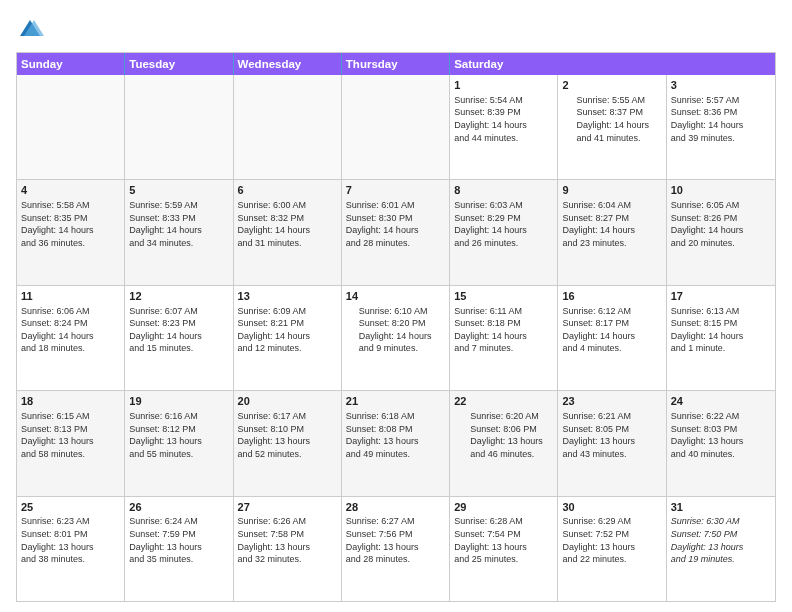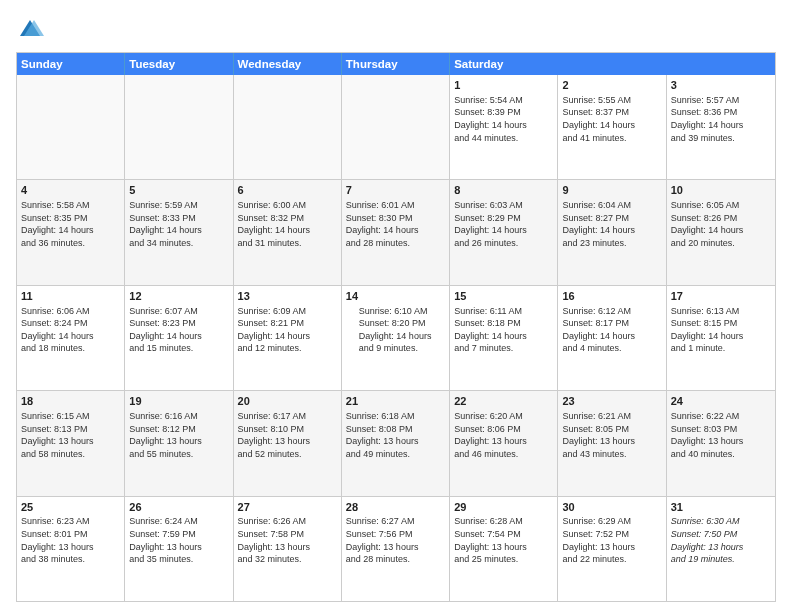--- a/index.html
+++ b/index.html
@@ -62,21 +62,21 @@
     }
     .calendar {
       flex: 1;
       display: flex;
       flex-direction: column;
       border: 1px solid #ccc;
     }
     .cal-header {
       display: grid;
       grid-template-columns: repeat(7, 1fr);
-      background: #3b82f6;
+      background: #8b5cf6;
     }
     .cal-header-cell {
       padding: 5px 4px;
       color: #fff;
       font-size: 11.5px;
       font-weight: bold;
       text-align: left;
       border-right: 1px solid #4a99d0;
     }
     .cal-header-cell:last-child { border-right: none; }
@@ -153,21 +153,21 @@
           <div class="cal-cell empty"></div>
           <div class="cal-cell">
             <span class="day-num">1</span>
             <div class="info" style="white-space: pre-line;">Sunrise: 5:54 AM
 Sunset: 8:39 PM
 Daylight: 14 hours
 and 44 minutes.</div>
           </div>
           <div class="cal-cell">
             <span class="day-num">2</span>
-            <div class="info" style="white-space: pre-line;">Sunrise: 5:55 AM
+            <div class="info" style="white-space: pre-line; margin-left: 14px;">Sunrise: 5:55 AM
 Sunset: 8:37 PM
 Daylight: 14 hours
 and 41 minutes.</div>
           </div>
           <div class="cal-cell">
             <span class="day-num">3</span>
             <div class="info" style="white-space: pre-line;">Sunrise: 5:57 AM
 Sunset: 8:36 PM
 Daylight: 14 hours
 and 39 minutes.</div>
@@ -299,21 +299,21 @@
           </div>
           <div class="cal-cell alt">
             <span class="day-num">21</span>
             <div class="info" style="white-space: pre-line;">Sunrise: 6:18 AM
 Sunset: 8:08 PM
 Daylight: 13 hours
 and 49 minutes.</div>
           </div>
           <div class="cal-cell alt">
             <span class="day-num">22</span>
-            <div class="info" style="white-space: pre-line;">Sunrise: 6:20 AM
+            <div class="info" style="white-space: pre-line; margin-left: 16px;">Sunrise: 6:20 AM
 Sunset: 8:06 PM
 Daylight: 13 hours
 and 46 minutes.</div>
           </div>
           <div class="cal-cell alt">
             <span class="day-num">23</span>
             <div class="info" style="white-space: pre-line;">Sunrise: 6:21 AM
 Sunset: 8:05 PM
 Daylight: 13 hours
 and 43 minutes.</div>

